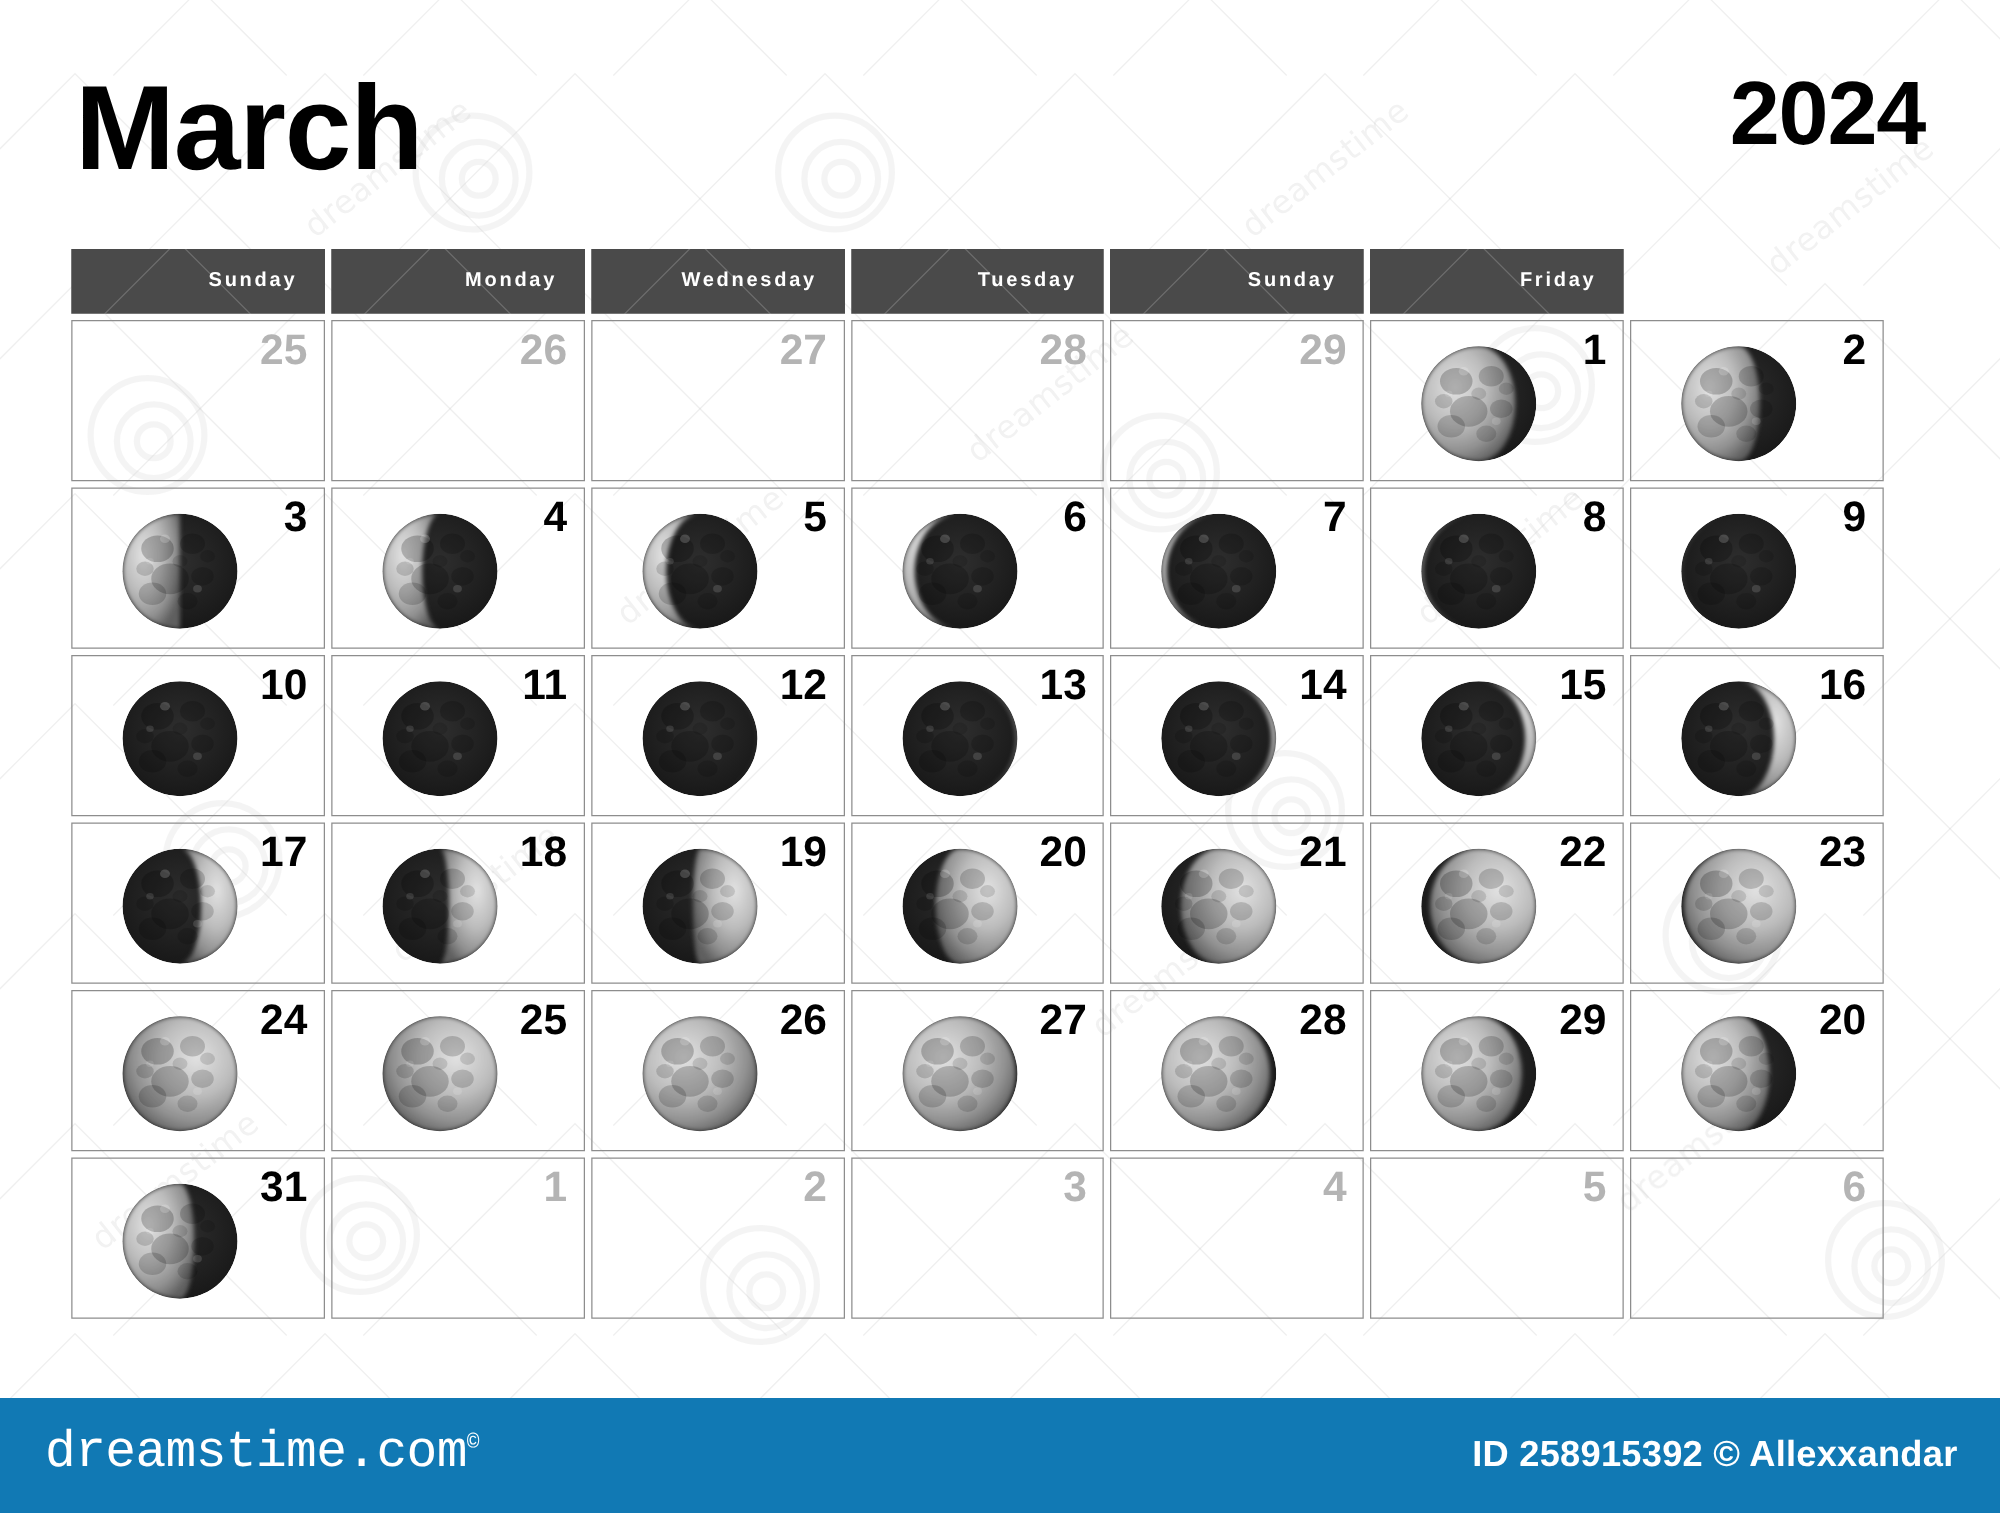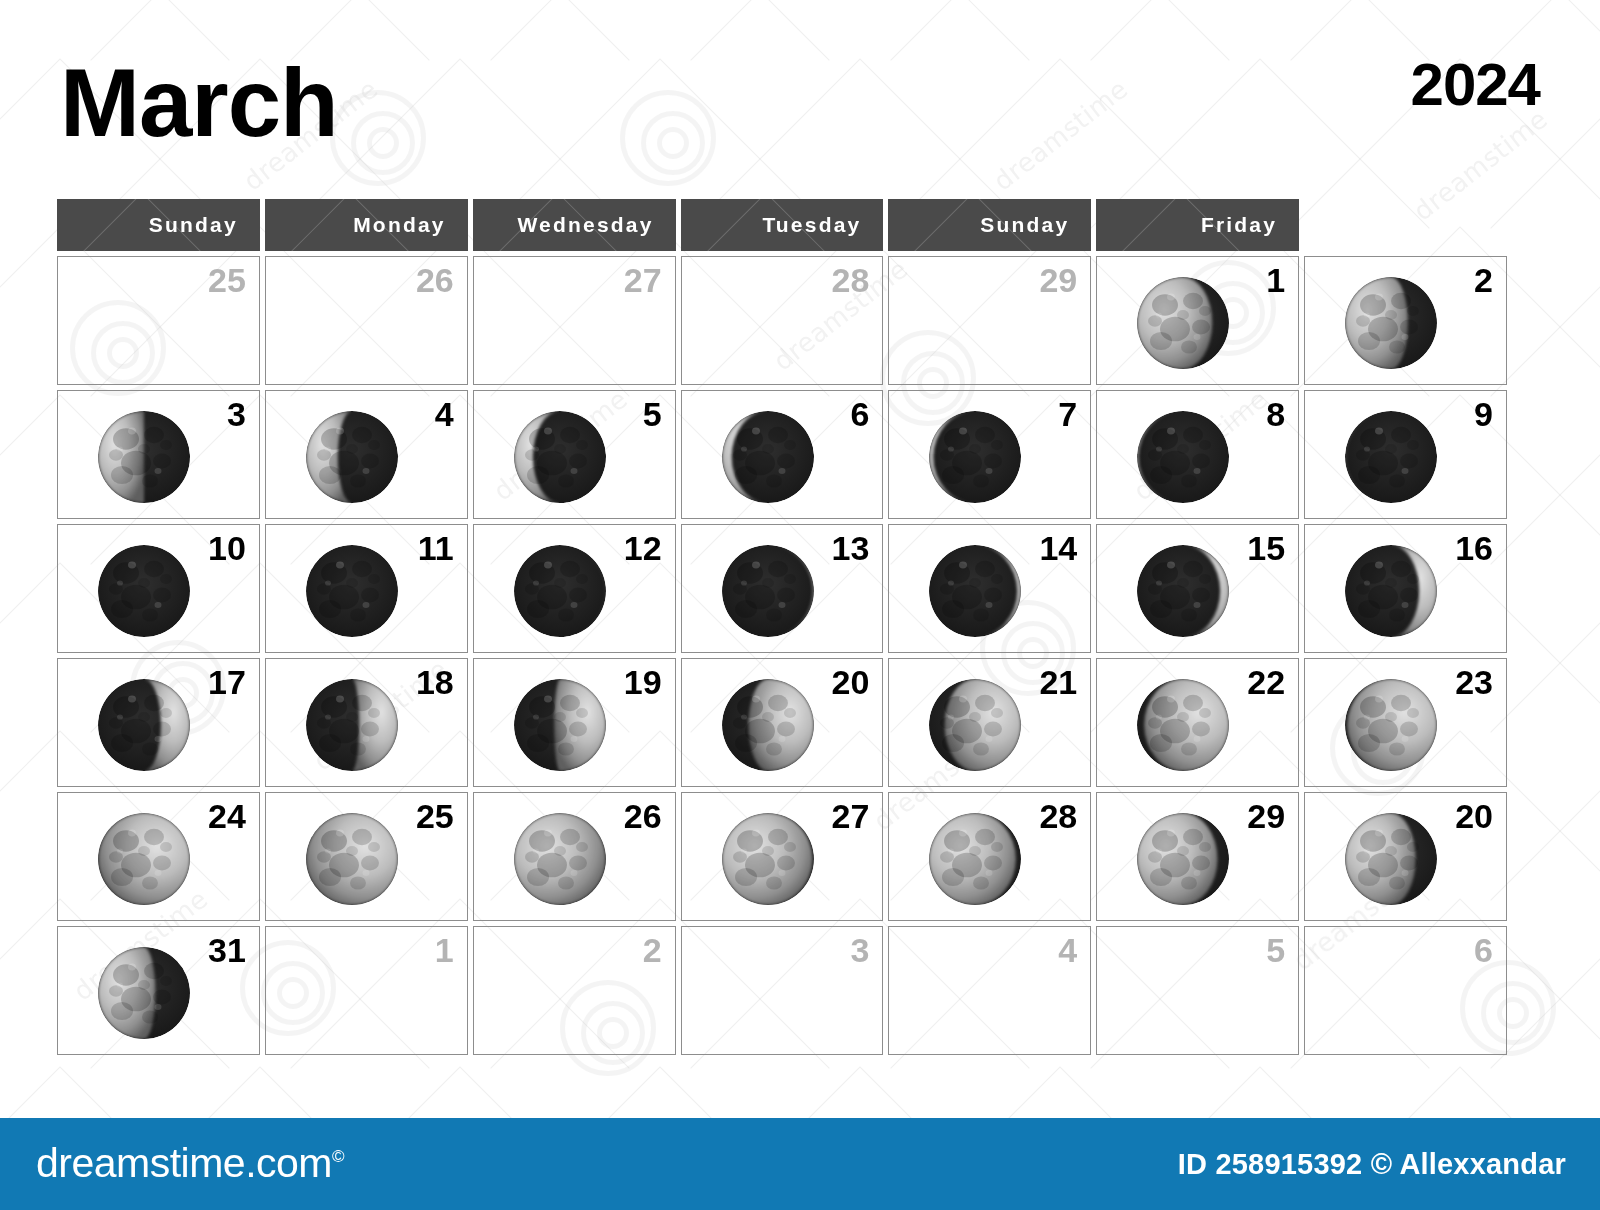--- a/index.html
+++ b/index.html
@@ -84,21 +84,21 @@
     font-size: 96px;
     font-weight: bold;
     color: #000000;
     letter-spacing: -1px;
     line-height: 1;
   }
   #year-title {
     position: absolute;
     right: 60px;
     top: 55px;
-    font-size: 60px;
+    font-size: 72px;
     font-weight: bold;
     color: #000000;
     letter-spacing: -1px;
     line-height: 1;
   }
 
   
   #calendar {
     position: absolute;
     left: 57px;
@@ -118,21 +118,21 @@
     background: #4a4a4a;
     display: flex;
     align-items: center;
     justify-content: flex-end;
     padding-right: 22px;
     position: relative;
     overflow: hidden;
   }
   .weekday-cell .wd-label {
     color: #ffffff;
-    font-size: 21px;
+    font-size: 16px;
     font-weight: bold;
     letter-spacing: 2.2px;
     position: relative;
     z-index: 2;
   }
   .weekday-cell .wd-chevron {
     position: absolute;
     width: 120px; height: 120px;
     border-top: 1.4px solid rgba(200,200,200,0.28);
     border-left: 1.4px solid rgba(200,200,200,0.28);
@@ -189,21 +189,21 @@
     bottom: 0;
     width: 1600px;
     height: 92px;
     background: #1179b4;
     z-index: 30;
   }
   #dreamstime-logo {
     position: absolute;
     left: 36px;
     top: 22px;
-    font-family: Liberation Sans, sans-serif;
+    font-family: Liberation Mono, monospace;
     font-size: 41px;
     color: #ffffff;
     letter-spacing: -0.5px;
   }
   #dreamstime-logo .reg {
     font-size: 17px;
     vertical-align: super;
   }
   #credit-text {
     position: absolute;

